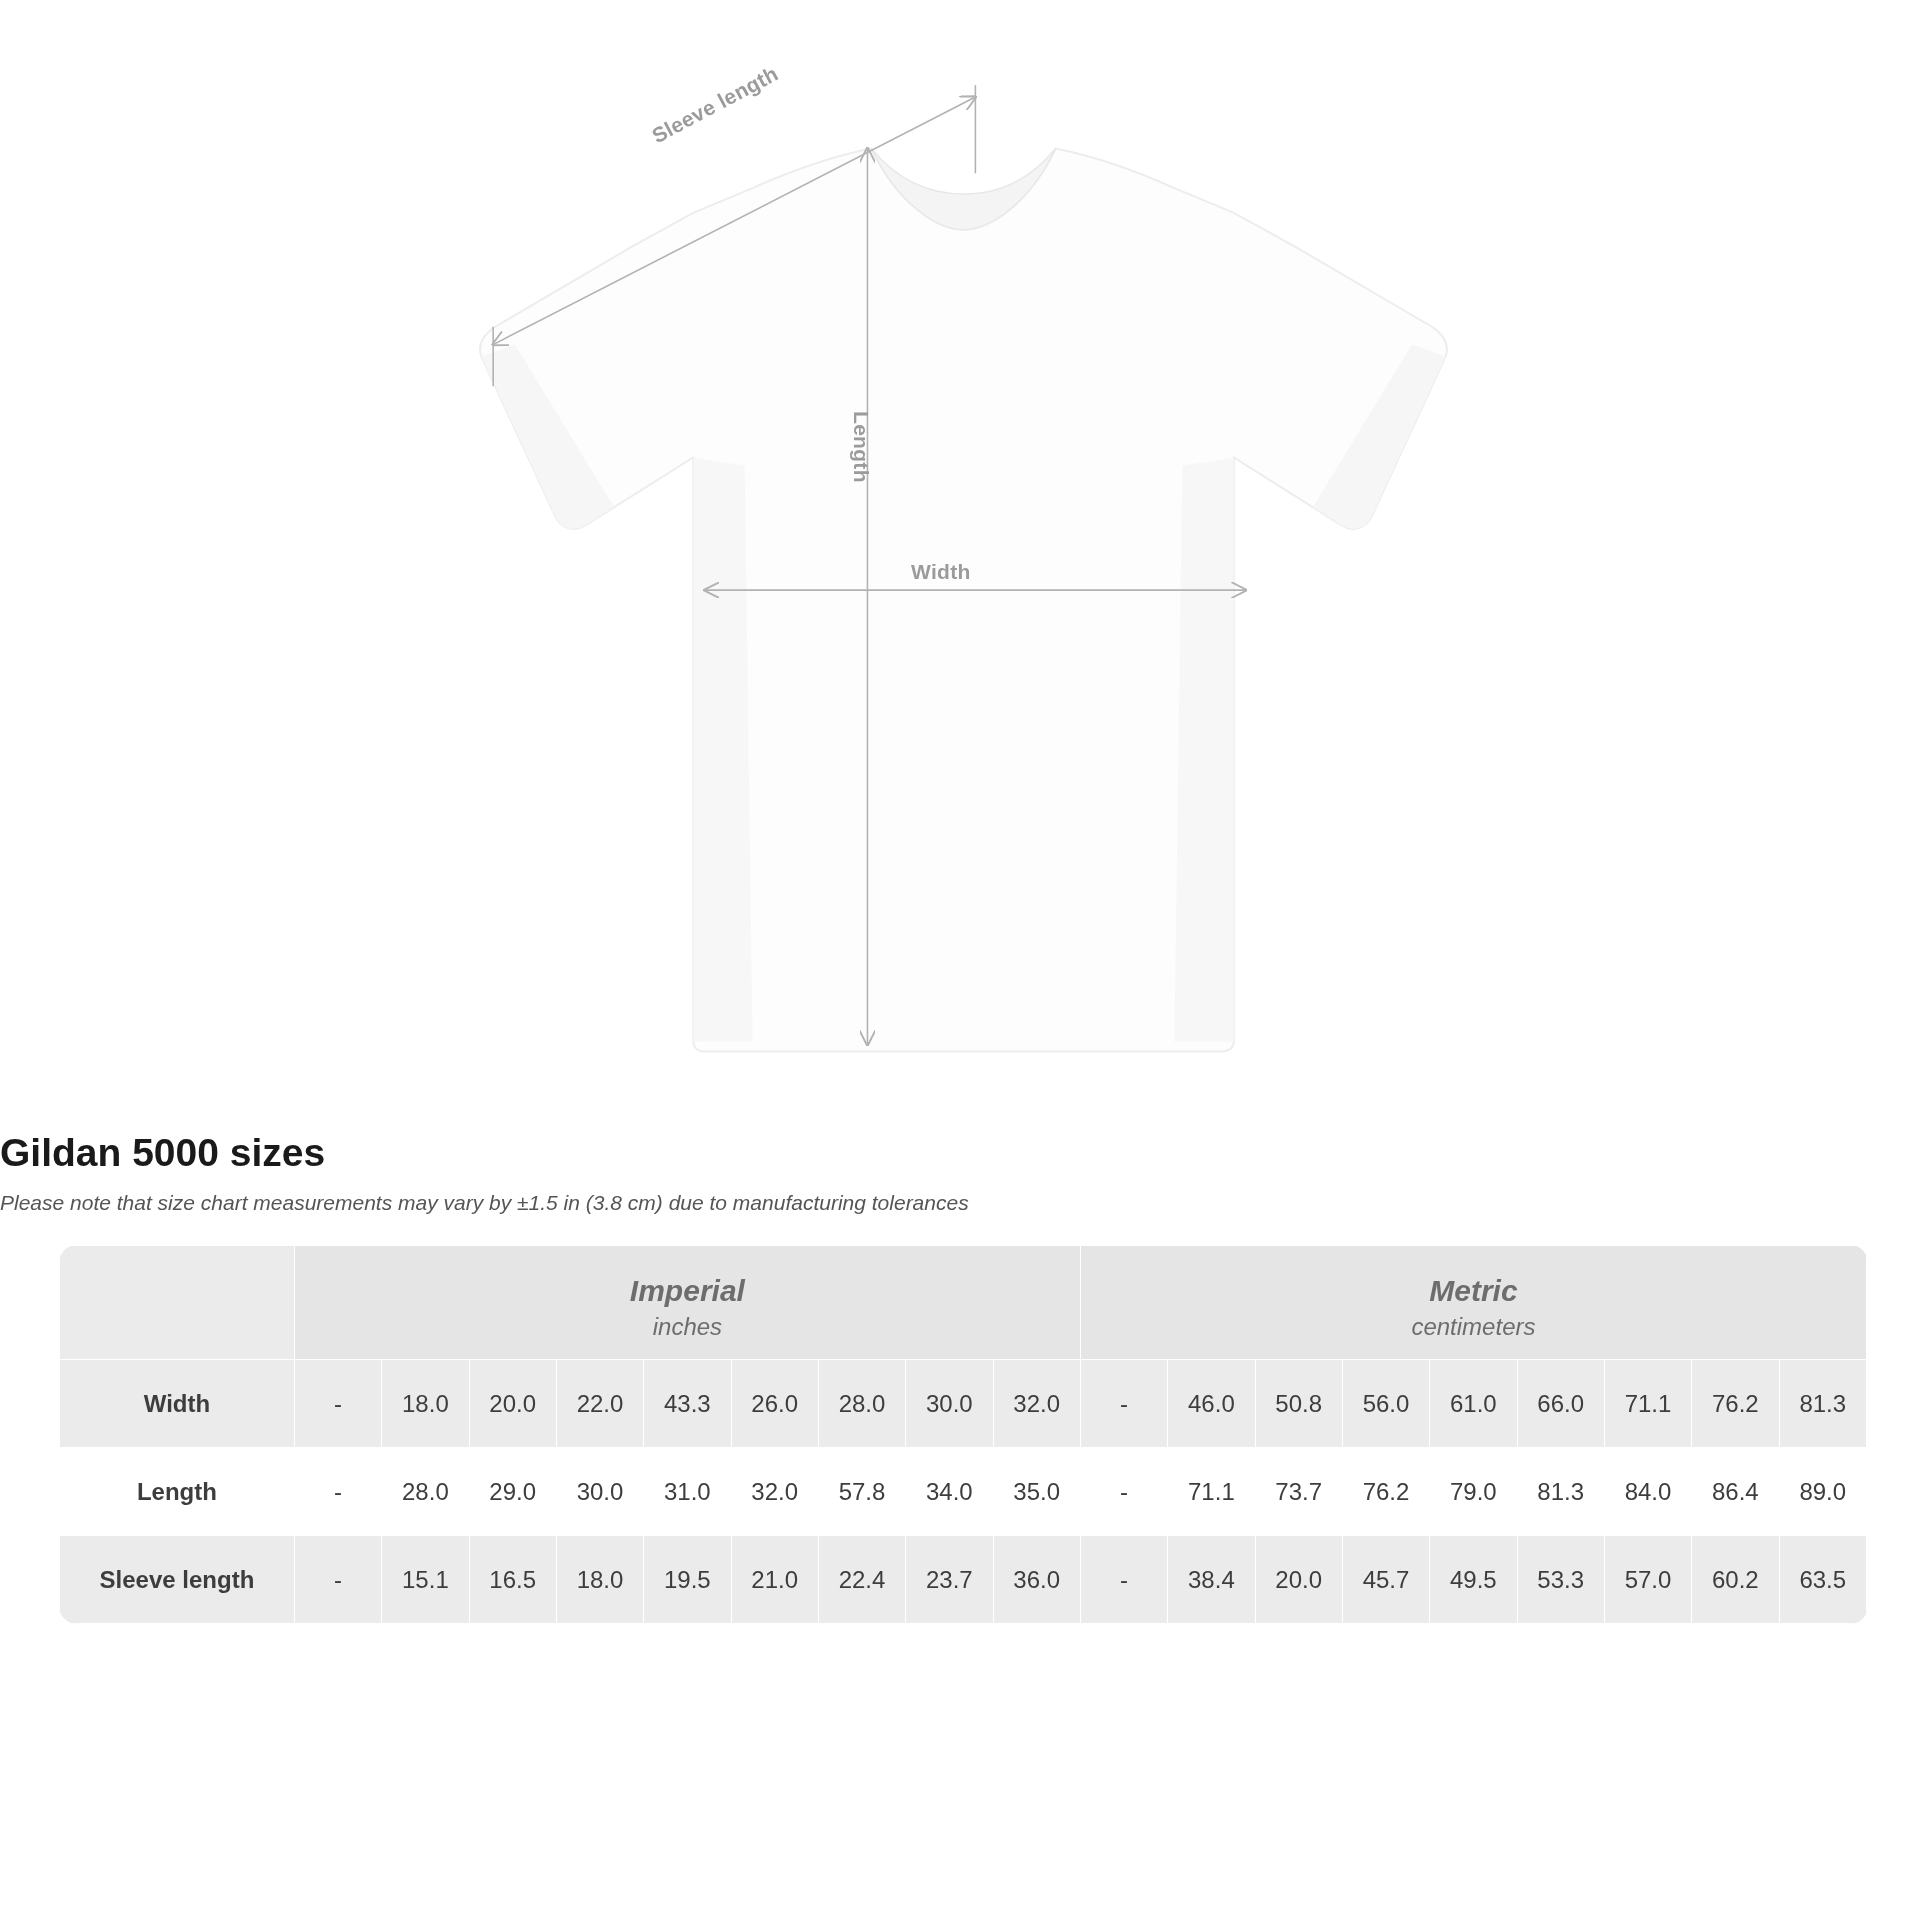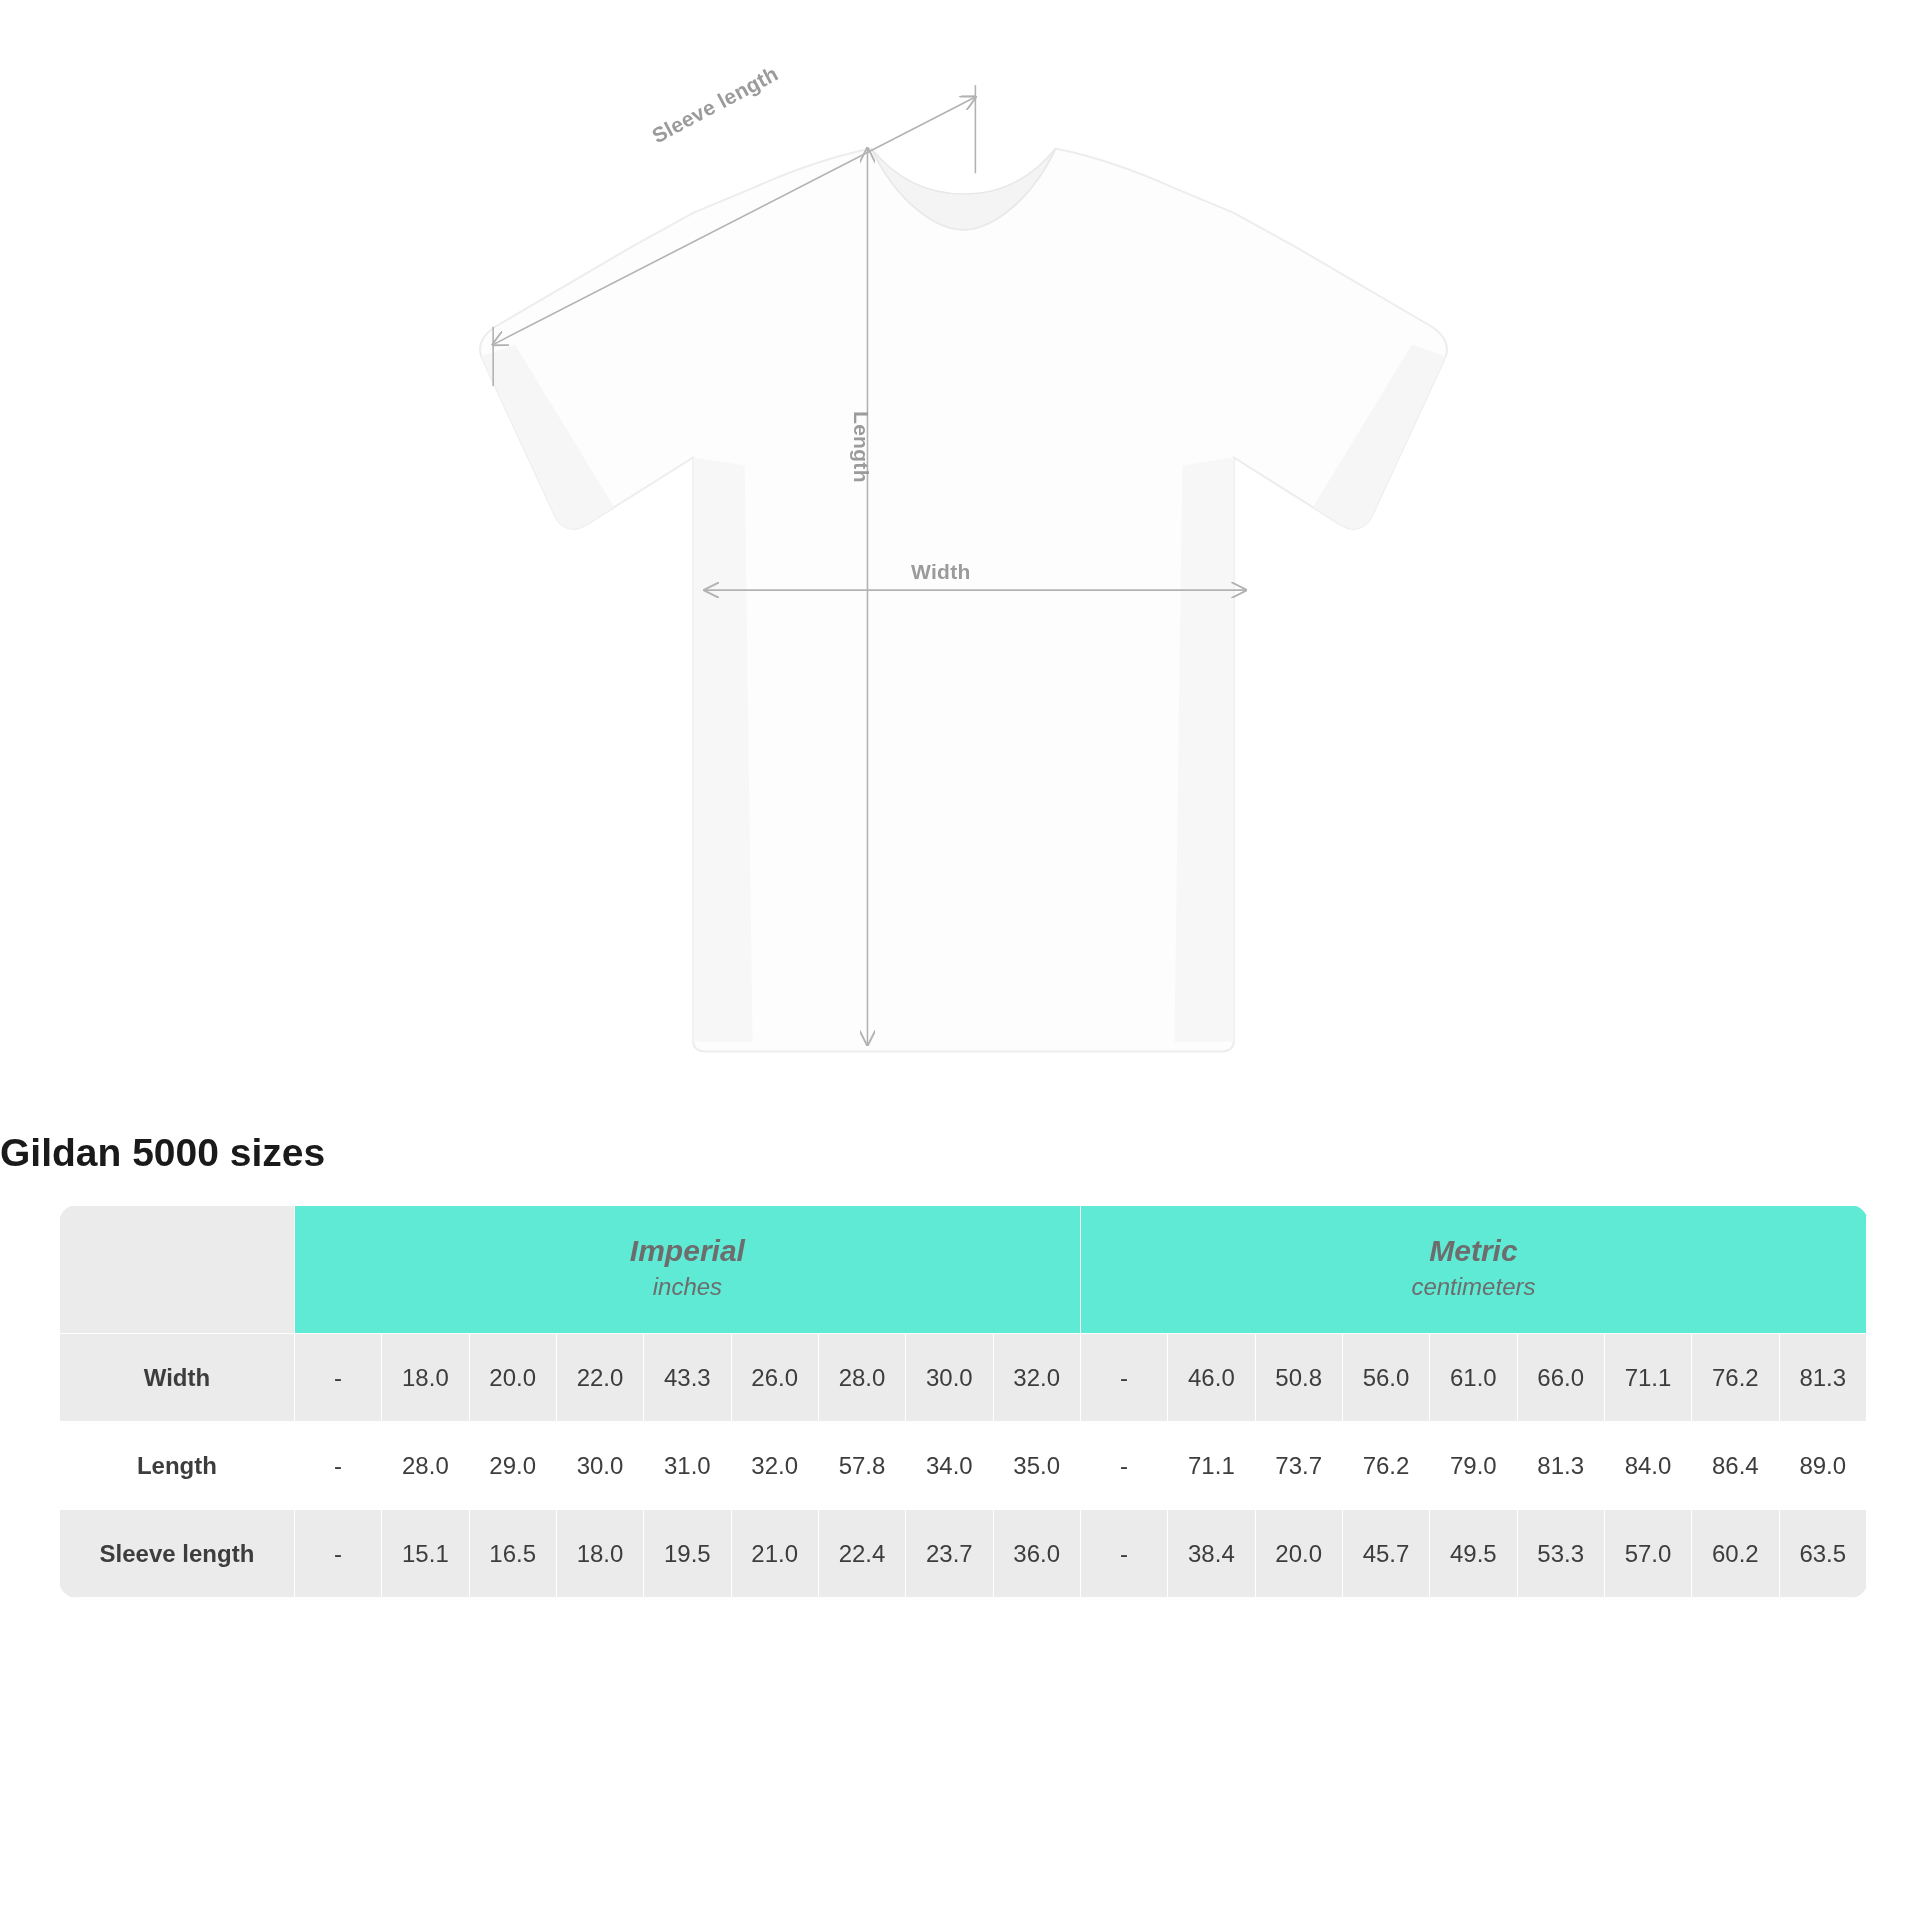--- a/index.html
+++ b/index.html
@@ -80,22 +80,22 @@
     table-layout: fixed;
     font-size: 23px;
   }
   table.size-table td, table.size-table th {
     border: 1px solid #ffffff;
     text-align: center;
     vertical-align: middle;
   }
   
   .unit-cell {
-    background: #5eead4;
-    padding: 26px 0 30px 0;
+    background: #e5e5e5;
+    padding: 26px 0 16px 0;
   }
   .unit-name {
     font-size: 30px;
     font-weight: bold;
     font-style: italic;
     color: #6d6d6d;
     line-height: 1.25;
   }
   .unit-sub {
     font-size: 24px;
@@ -204,20 +204,21 @@
     </g>
   </svg>
 
   <div class="dim-label sleeve">Sleeve length</div>
   <div class="dim-label length">Length</div>
   <div class="dim-label width">Width</div>
 </div>
 
 <div class="title-block">
   <h1 class="chart-title">Gildan 5000 sizes</h1>
+  <p class="chart-note">Please note that size chart measurements may vary by ±1.5 in (3.8 cm) due to manufacturing tolerances</p>
 </div>
 
 <div class="table-wrap">
   <table class="size-table">
     <colgroup>
       <col class="lead">
       <col class="val">
         <col class="val">
         <col class="val">
         <col class="val">

